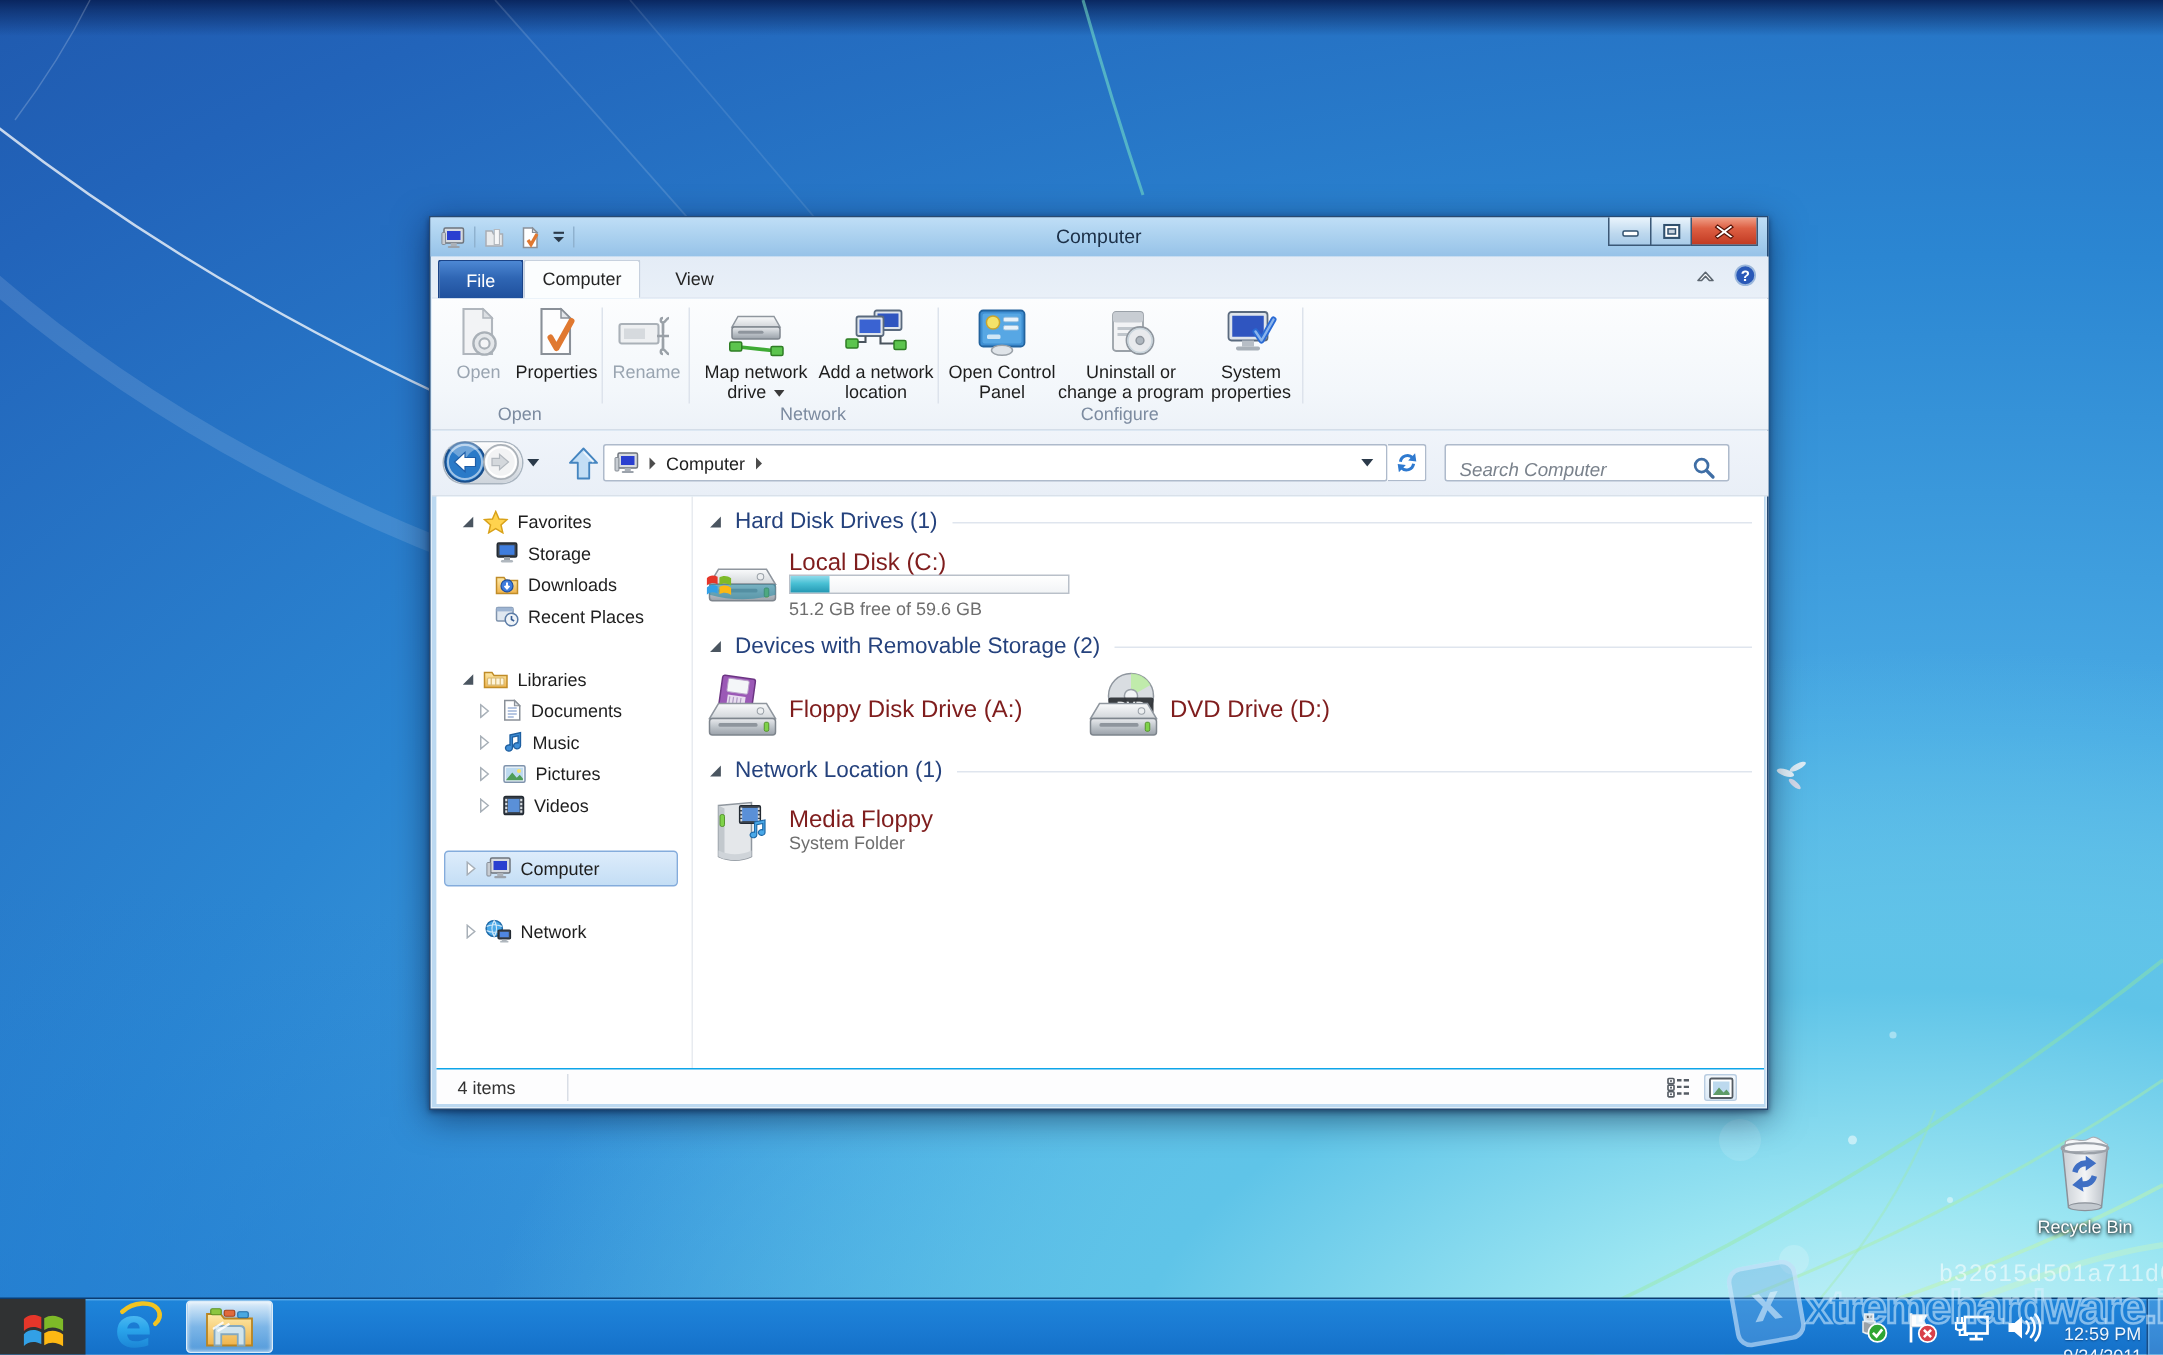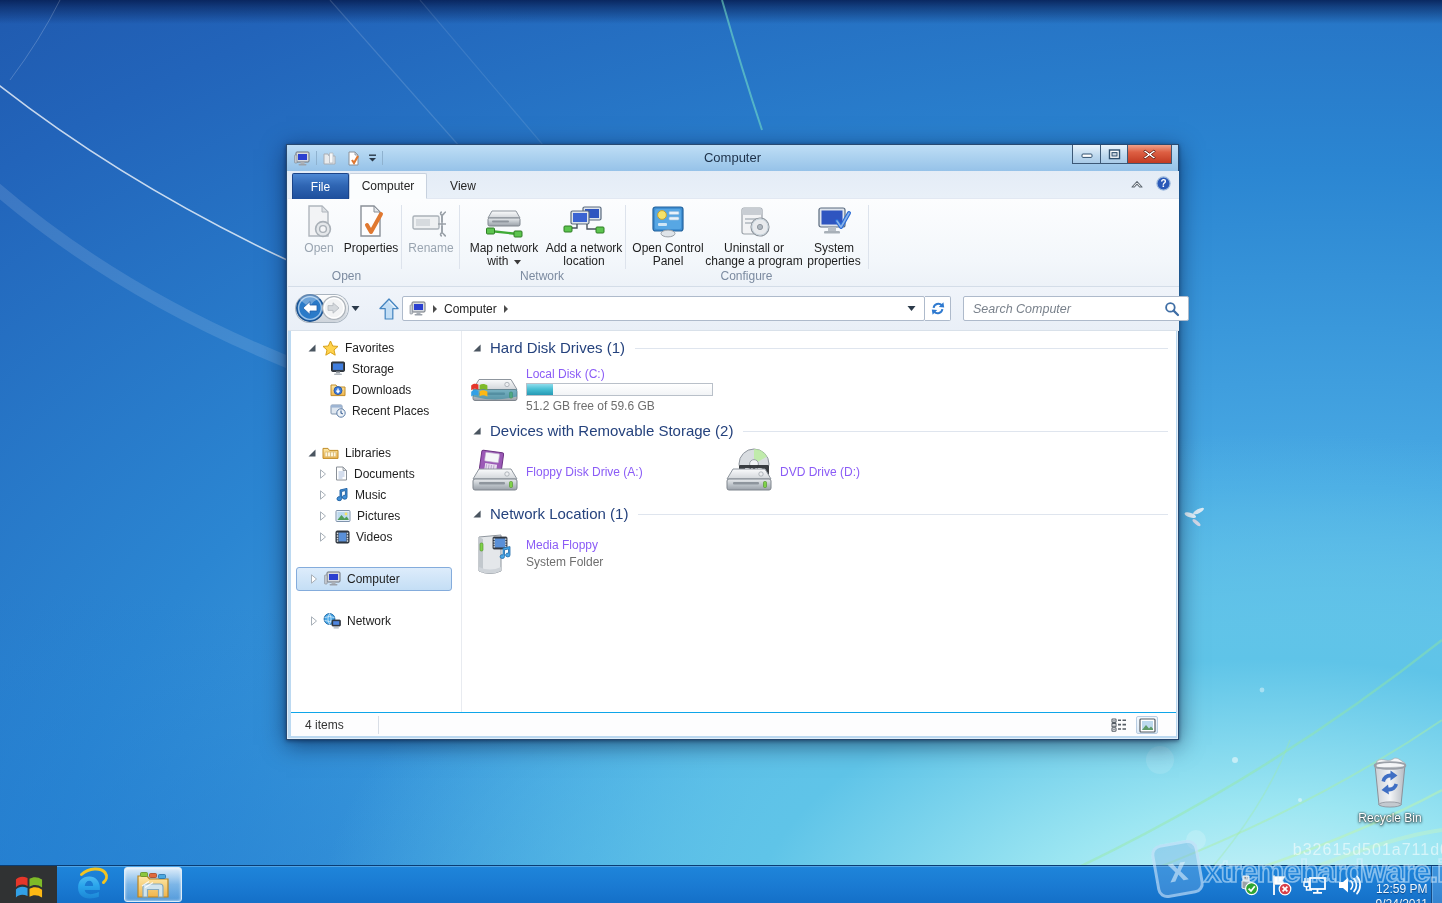--- a/index.html
+++ b/index.html
@@ -55,40 +55,40 @@
 
   
   #addr { position:absolute; left:1px; top:142px; width:891px; height:44px;
     background:linear-gradient(#f0f4fa,#e9eff7); border-bottom:1px solid #d9e1ea; }
   .navpill { position:absolute; left:8px; top:8px; width:52px; height:27px; border-radius:14px;
     background:linear-gradient(#fdfdfd,#d9dee4 70%, #cfd5dc); box-shadow:0 0 0 1px #a9b4bf; }
   .addrbox { position:absolute; left:114px; top:9px; width:523px; height:25px; background:#fff;
     border:1px solid #aebacb; border-radius:2px; display:flex; align-items:center; }
   .refreshbtn { position:absolute; left:637px; top:9px; width:26px; height:25px; background:#fff;
     border:1px solid #aebacb; border-left:none; border-radius:0 2px 2px 0; display:flex; align-items:center; justify-content:center; }
-  .searchbox { position:absolute; left:675px; top:9px; width:226px; height:25px; background:#fff;
-    border:1px solid #aebacb; border-radius:2px; display:flex; align-items:center; }
+  .searchbox { position:absolute; left:675px; top:9px; width:190px; height:25px; background:#fff;
+    border:1px solid #aebacb; border-radius:2px; display:flex; align-items:flex-end; }
   .searchbox .ph { flex:1; padding-left:9px; font-size:12.5px; font-style:italic; color:#7a828c; }
   .crumb-sep { width:0; height:0; border-left:4px solid #4c4c4c; border-top:4px solid transparent; border-bottom:4px solid transparent; margin:0 7px; }
   .crumb-text { font-size:12px; color:#1e1e1e; }
 
   
   #main { position:absolute; left:4px; top:186px; width:885px; height:381px; background:#fff; overflow:hidden; }
   #sidebar { position:absolute; left:0; top:0; width:170px; height:100%; background:#fff; }
   #sidediv { position:absolute; left:170px; top:0; width:1px; height:100%; background:#e8ebf0; }
   #content { position:absolute; left:171px; top:0; width:714px; height:100%; background:#fff; }
   .srow { position:absolute; height:21px; display:flex; align-items:center; font-size:12px; color:#1e1e1e; white-space:nowrap; }
   .srow .sic { margin-right:6px; display:flex; }
   .sel { position:absolute; left:5px; top:236px; width:156px; height:24px; border:1px solid #84acdc; border-radius:3px;
     background:linear-gradient(#ddecfb,#c4def5); }
   .exp-c { width:10px; height:10px; }
   .sechdr { position:absolute; left:10px; right:8px; display:flex; align-items:center;justify-content:flex-end; }
   .sechdr .txt { font-size:15px; color:#25427d; margin:0 10px 0 8px; white-space:nowrap; }
   .sechdr .line { flex:1; height:1px; background:#dfe5ee; margin-top:2px; }
-  .itemlabel { font-size:12px; color:#8b5cf6; }
+  .itemlabel { font-size:16px; color:#7f1d1d; }
   .subtext { font-size:12px; color:#6e6e6e; }
   .capbar { width:187px; height:13px; border:1px solid #b9c0c9; background:linear-gradient(#fff,#f2f4f6); position:relative; }
   .capbar .fill { position:absolute; left:0; top:0; bottom:0; background:linear-gradient(#8fdcec 0%, #49c0d4 45%, #2599b4 100%); }
 
   
   #status { position:absolute; left:4px; top:567px; width:885px; height:24px; background:#fdfdfe; border-top:1px solid #0ea5e9; }
   #status .count { position:absolute; left:14px; top:5px; font-size:12px; color:#333; }
   #status .stsep { position:absolute; left:87px; top:3px; width:1px; height:18px; background:#d9dee6; }
   .viewbtn { position:absolute; top:3px; width:22px; height:18px; display:flex; align-items:center; justify-content:center; border-radius:2px; }
   .viewbtn.active { border:1px solid #b9cde2; background:linear-gradient(#f3f8fd,#dcEAf7); }
@@ -309,21 +309,21 @@
           <svg width="40" height="34" viewBox="0 0 40 34">
         <path d="M8,6 L32,6 L36,13 L4,13 Z" fill="url(#g-drivetop)" stroke="#8f969e" stroke-width="1"></path>
         <rect x="4" y="13" width="32" height="8" rx="1.5" fill="url(#g-drivefront)" stroke="#7e858d" stroke-width="1"></rect>
         <rect x="8" y="15.5" width="17" height="2" rx="1" fill="#8e959d"></rect>
         <path d="M6,26 L34,29" stroke="#3faa35" stroke-width="2.4"></path>
         <rect x="2.5" y="23" width="8" height="6" rx="1" fill="#5cc44e" stroke="#2e7d24" stroke-width="1"></rect>
         <rect x="30" y="26" width="8" height="6" rx="1" fill="#5cc44e" stroke="#2e7d24" stroke-width="1"></rect>
       </svg>
         </div>
       <div class="rlabel"><span>Map network</span><br>
-        <span>with</span>
+        <span>drive</span>
         <svg width="7" height="5" viewBox="0 0 7 5" style="margin-left:2px">
             <path d="M0,0 L7,0 L3.5,4.5 Z" fill="#3a3a3a"></path>
           </svg>
       </div>
     </div>
     <div class="rbtn" style="left:256px; width:80px">
       <div class="ric">
           <svg width="42" height="34" viewBox="0 0 42 34">
         <rect x="20" y="2" width="18" height="13" rx="1.5" fill="#dfe5ec" stroke="#5a6a7e" stroke-width="1.2"></rect>
         <rect x="22" y="4" width="14" height="9" fill="#2f55c0"></rect>

